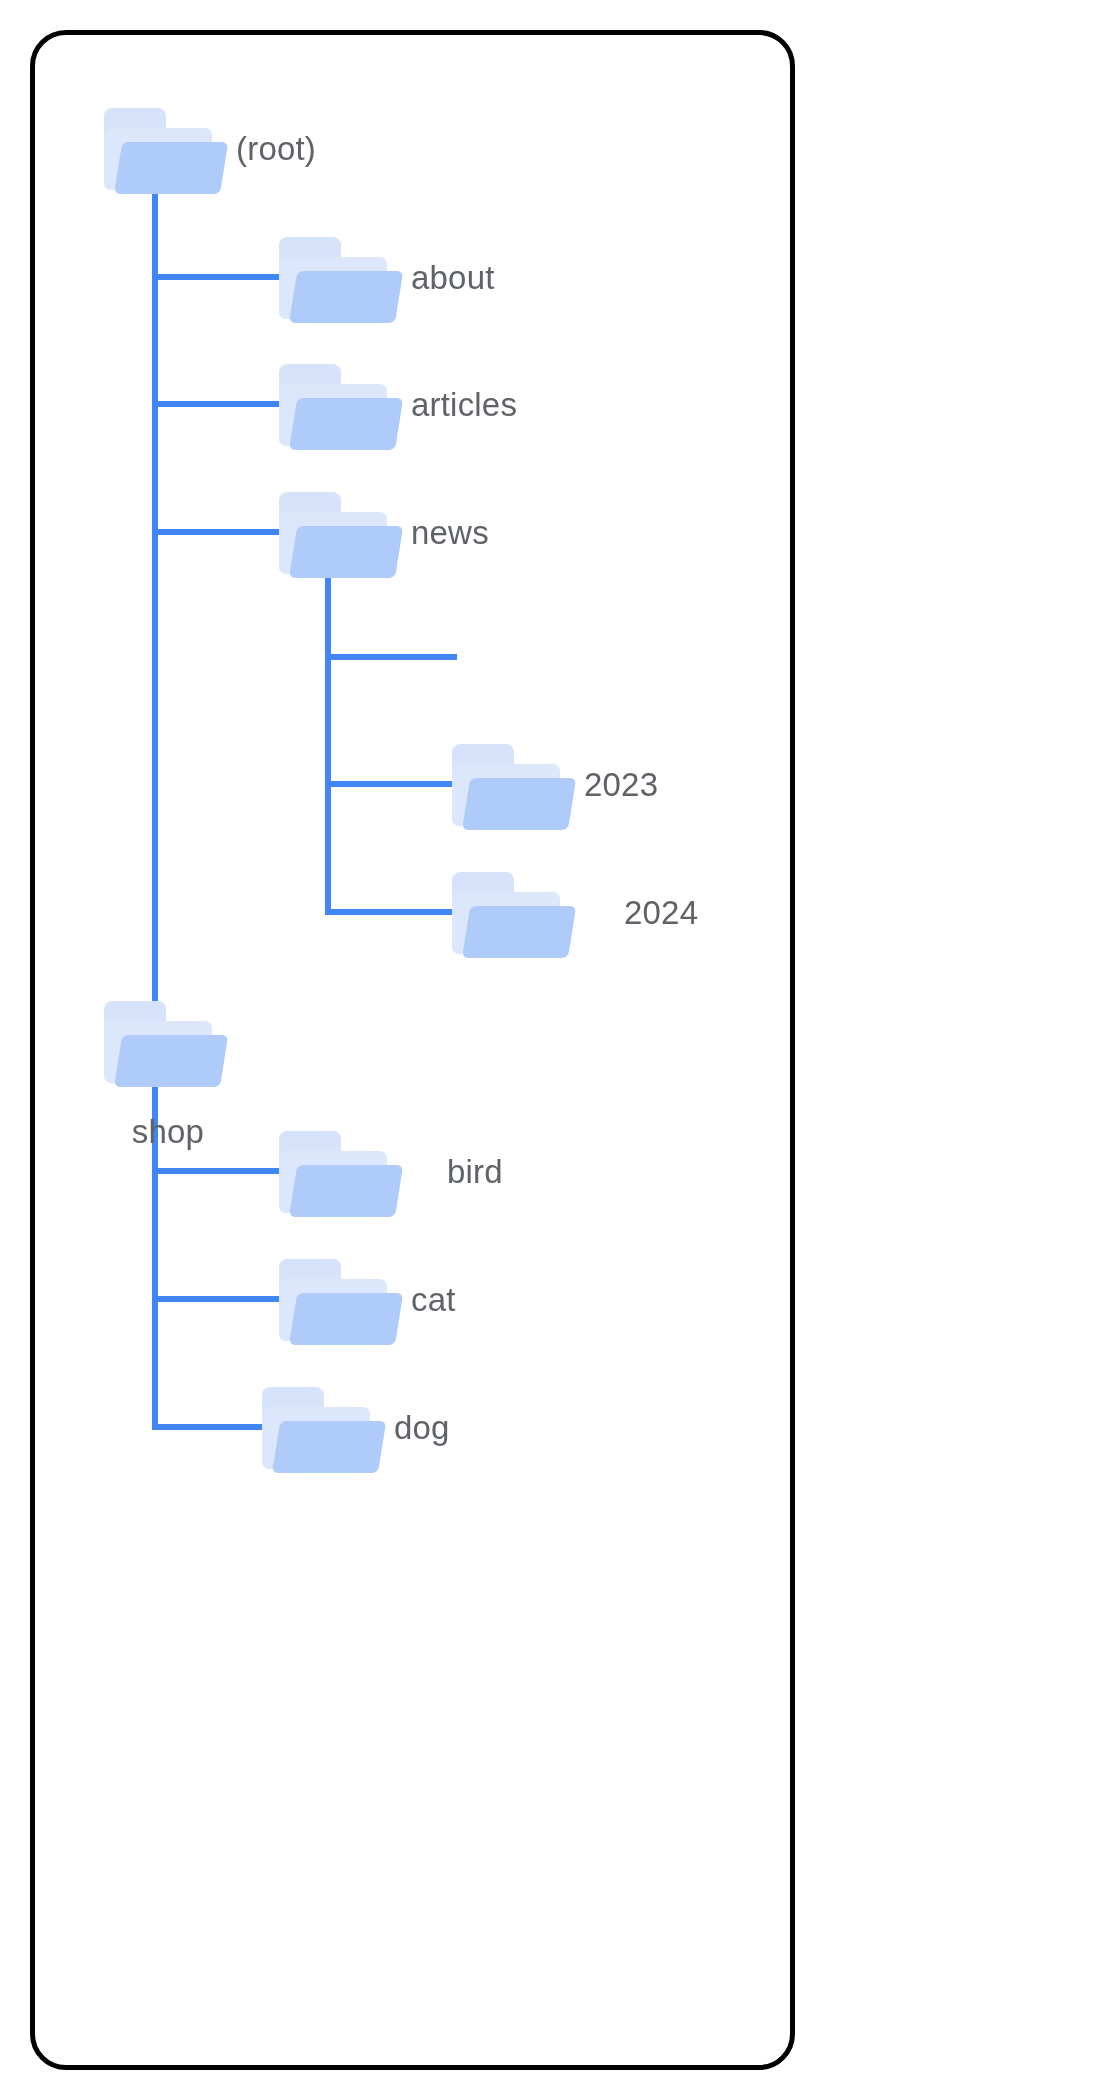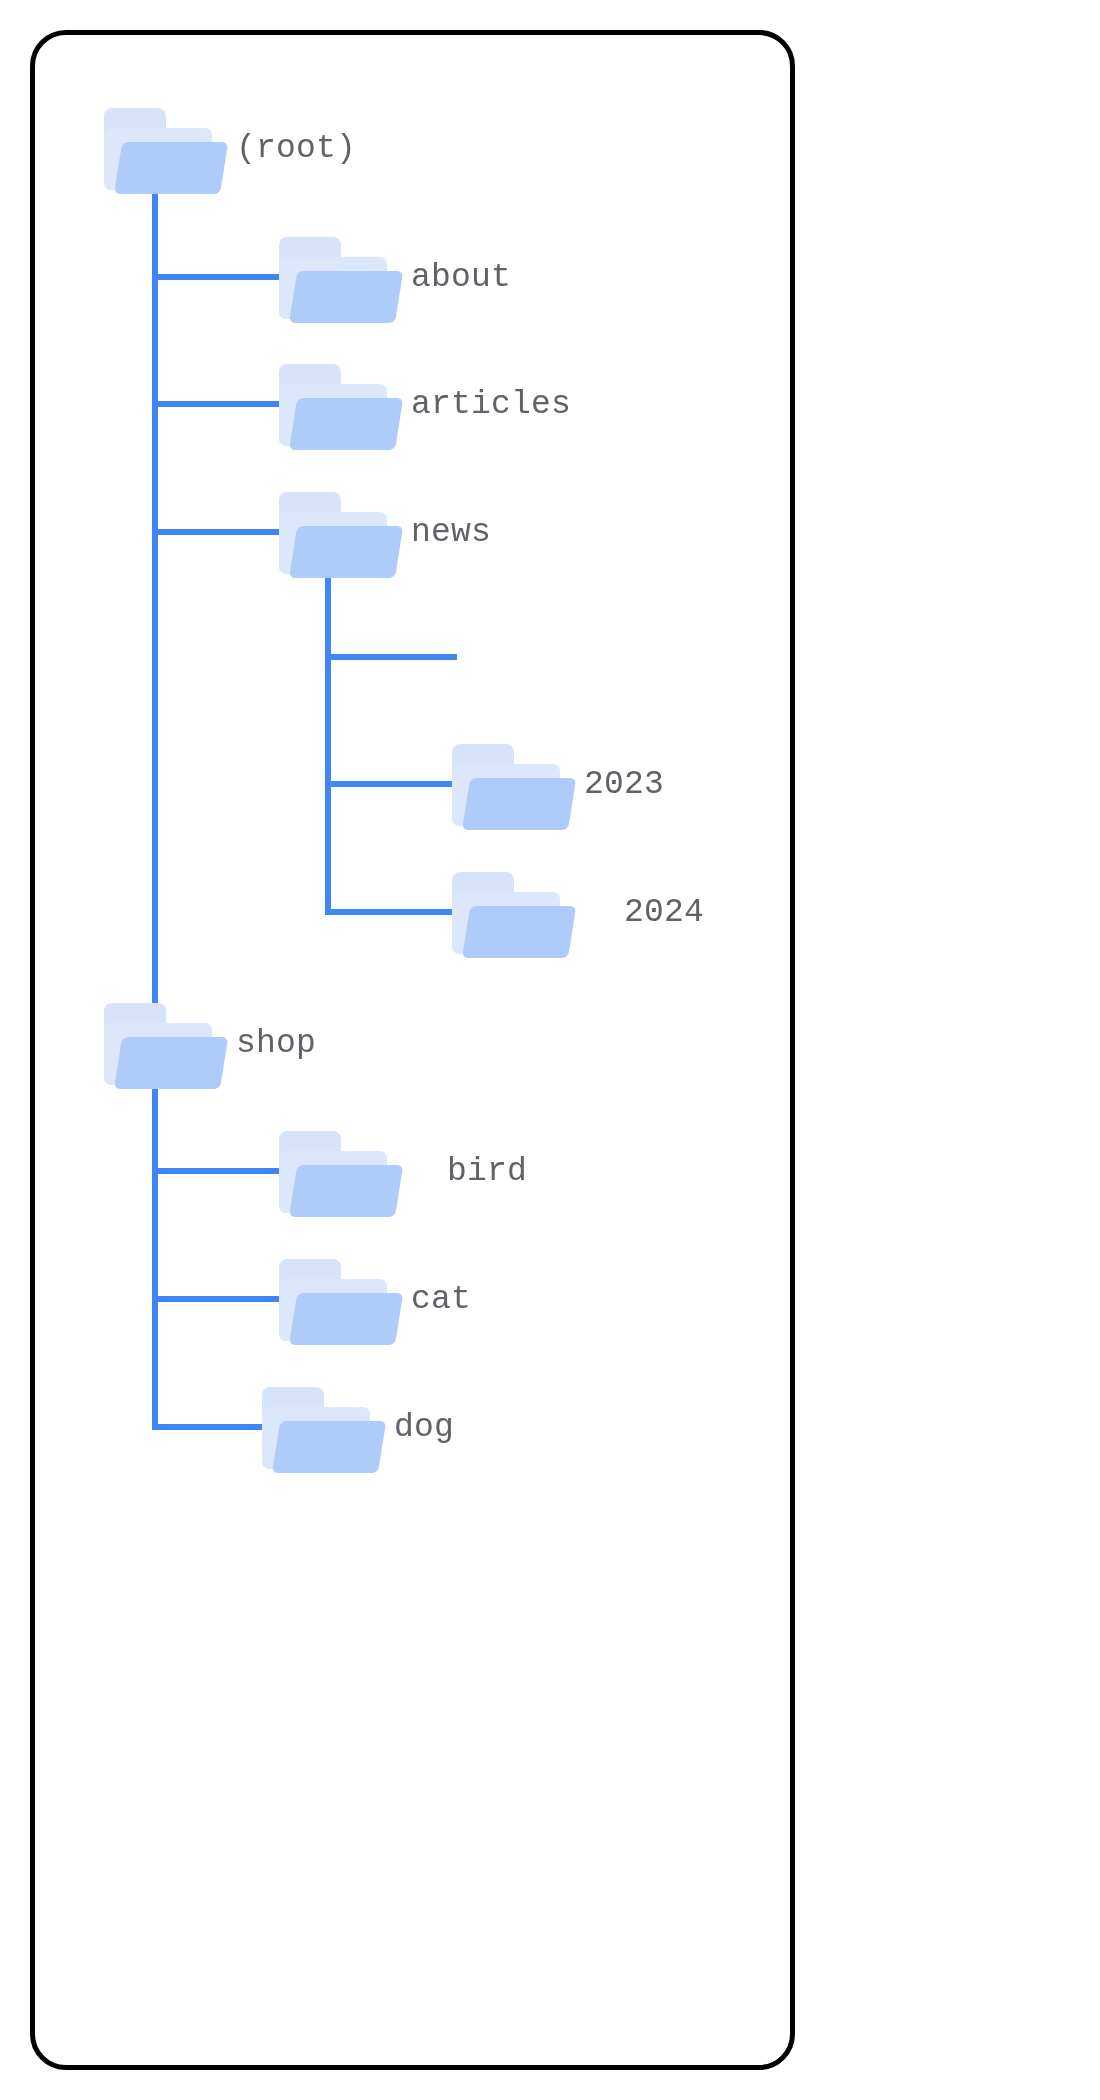--- a/index.html
+++ b/index.html
@@ -14,21 +14,21 @@
     left:30px;top:30px;
     width:765px;height:2040px;
     box-sizing:border-box;
     border:5px solid #000000;
     border-radius:36px;
     background:#ffffff;
   }
   #canvas{
     position:absolute;
     left:0;top:0;
-    width:1100px;height:2100px;font-family:Liberation Mono, monospace;
+    width:1100px;height:2100px;
   }
   
   .node{
     position:absolute;
     display:flex;
     align-items:center;
     height:96px;
     white-space:nowrap;
   }
   .folder{
@@ -151,21 +151,21 @@
 
   <div class="node" style="left:448px;top:864px;gap:40px;">
     <span class="folder">
       <span class="tab"></span>
         <span class="back"></span>
         <span class="front"></span>
     </span>
     <span class="label">2024</span>
   </div>
 
-  <div class="node" style="left:100px;top:995px;">
+  <div class="node" style="left:100px;top:995px;flex-direction:column;">
     <span class="folder">
       <span class="tab"></span>
         <span class="back"></span>
         <span class="front"></span>
     </span>
     <span class="label">shop</span>
   </div>
 
   <div class="node" style="left:275px;top:1123px;gap:36px;">
     <span class="folder">

